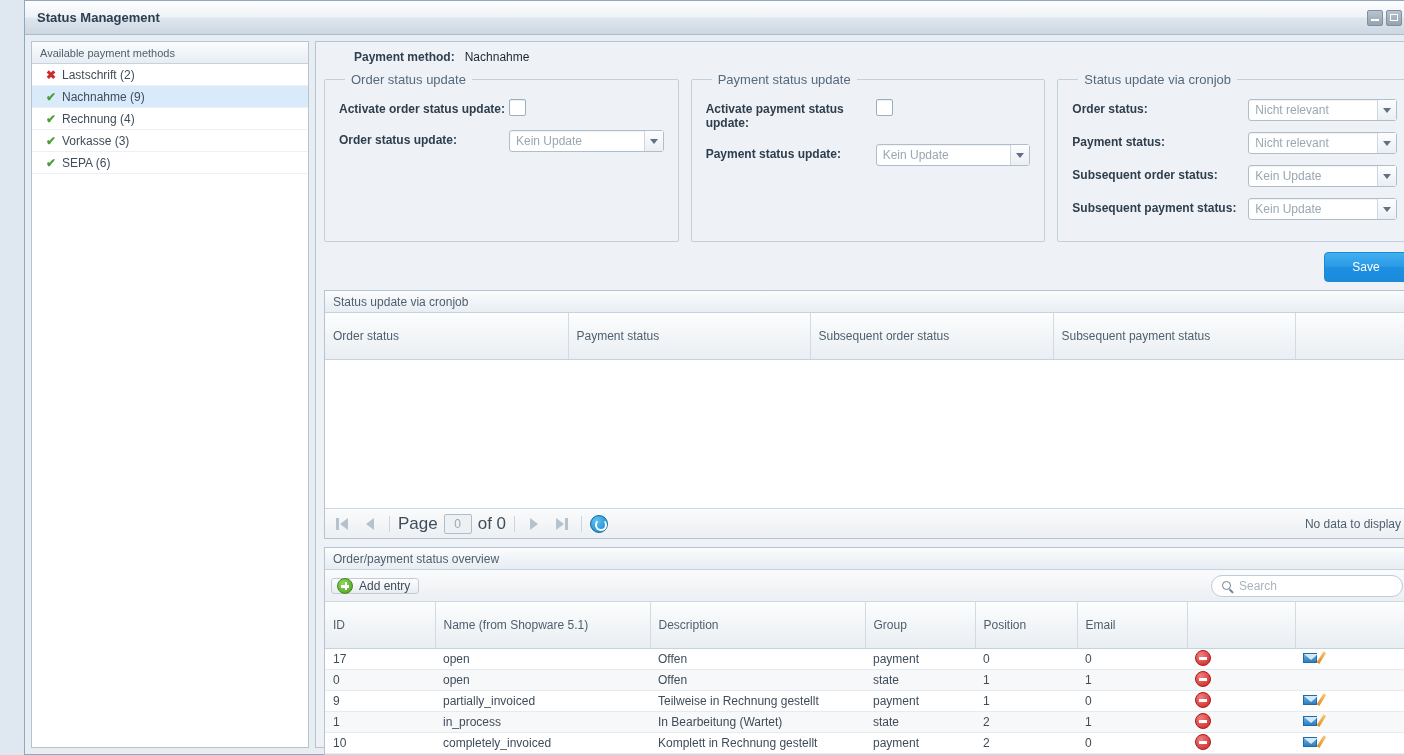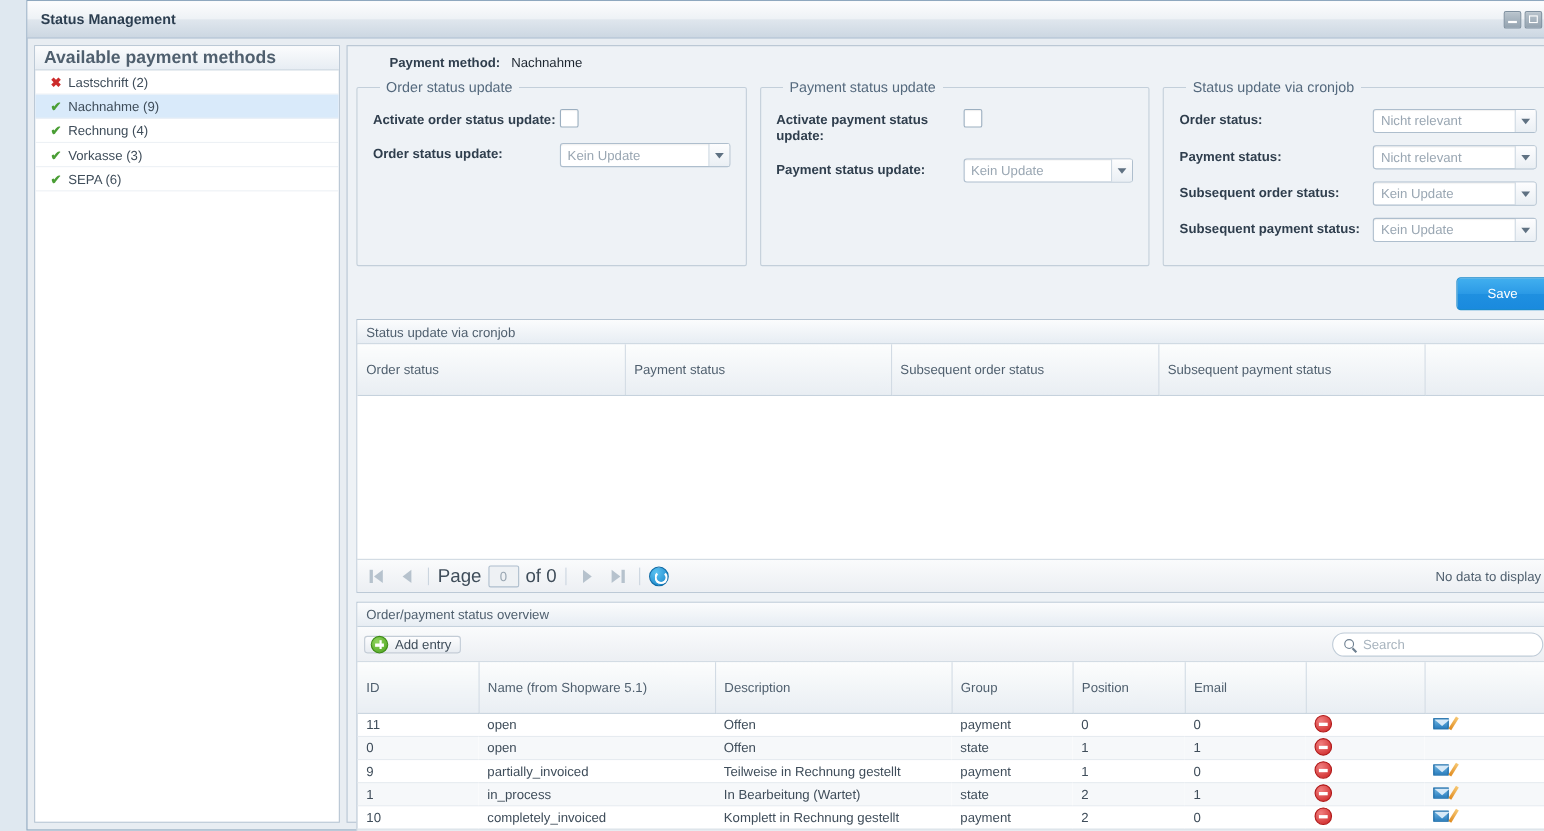--- a/index.html
+++ b/index.html
@@ -56,21 +56,21 @@
     background: #fff;
     border: 1px solid #b5c4d2;
     display: flex; flex-direction: column;
   }
   .panel-header {
     height: 22px; flex: 0 0 22px;
     background: linear-gradient(to bottom, #fbfcfd, #e7edf3);
     border-bottom: 1px solid #c6d2dd;
     display: flex; align-items: center;
     padding: 0 8px;
-    font-size: 16px; color: #4f5f6e; font-weight: bold;
+    font-size: 11px; color: #4f5f6e;
   }
   .pm-list { flex: 1 1 auto; overflow: hidden; }
   .pm-item {
     height: 22px;
     display: flex; align-items: center;
     padding: 0 8px 0 14px;
     border-bottom: 1px solid #edf1f5;
     font-size: 12px; color: #3f4d5a;
     cursor: pointer;
   }
@@ -533,21 +533,21 @@
               <th>Description</th>
               <th>Group</th>
               <th>Position</th>
               <th>Email</th>
               <th></th>
               <th></th>
             </tr>
           </thead>
           <tbody>
             <tr>
-              <td>11</td>
+              <td>17</td>
               <td>open</td>
               <td>Offen</td>
               <td>payment</td>
               <td>0</td>
               <td>0</td>
               <td><span class="del-icon"></span></td>
               <td><span class="edit-icon"><span class="env"></span><span class="pen"></span></span></td>
             </tr>
             <tr class="alt">
               <td>0</td>

